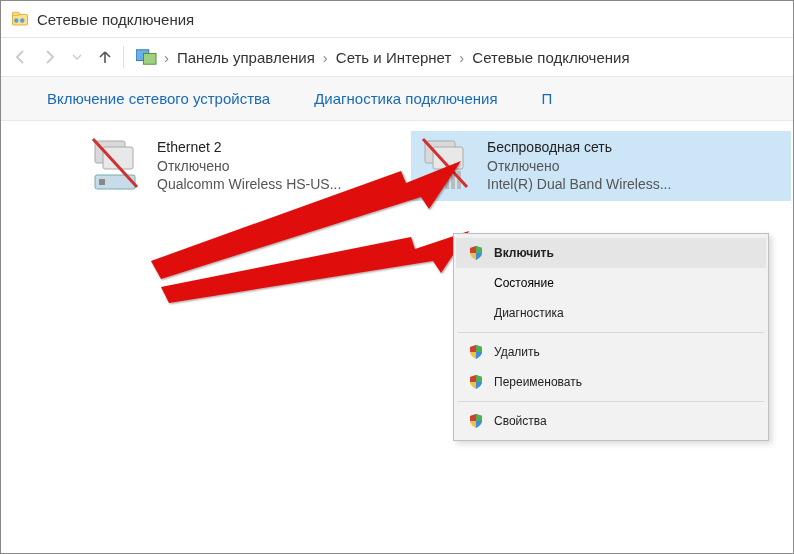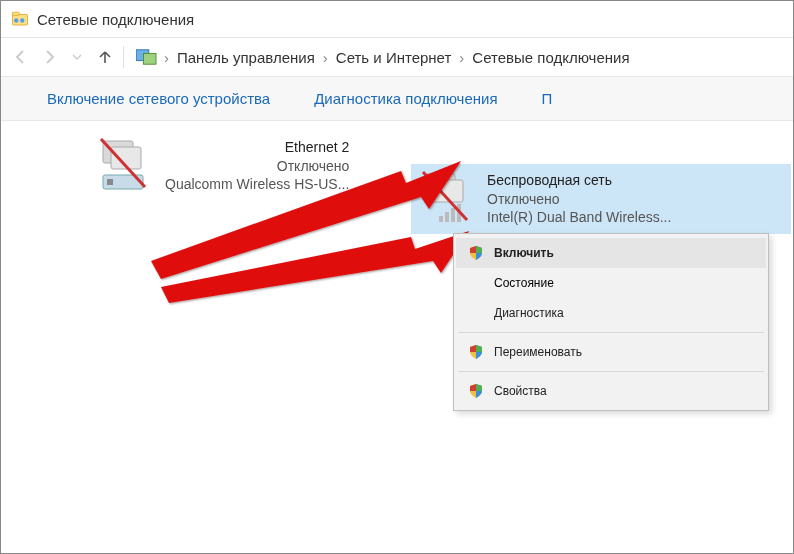--- a/index.html
+++ b/index.html
@@ -13,21 +13,21 @@
 .crumb { display: flex; align-items: center; font-size: 15px; color: #333; }
 .crumb .cicon { width: 22px; height: 18px; margin: 0 4px 0 8px; }
 .crumb span.seg { padding: 0 6px; cursor: default; }
 .crumb .chev { color: #888; padding: 0 2px; }
 .toolbar { height: 44px; background: #f7f7f7; display: flex; align-items: center; padding: 0 12px; font-size: 15px; color: #1a6ab8; border-bottom: 1px solid #e8e8e8; }
 .toolbar .titem { padding: 6px 10px; cursor: default; display: flex; align-items: center; }
 .toolbar .titem .dd { margin-left: 6px; font-size: 10px; color: #555; }
 .toolbar .gap { width: 24px; }
 .content { position: relative; padding: 10px 0; }
 .conn { position: absolute; width: 376px; height: 70px; display: flex; padding: 4px 8px; }
-.conn.sel { background: #cde6f7; margin-top: 33px; }
+.conn.sel { background: #cde6f7; }
 .conn .cic { width: 60px; height: 60px; margin-right: 8px; flex-shrink: 0; }
 .conn .ctxt { display: flex; flex-direction: column; justify-content: center; font-size: 14px; color: #555; line-height: 1.35; overflow: hidden; white-space: nowrap; }
 .conn .ctxt .cname { color: #222; }
 .ctxmenu { position: absolute; right: 24px; top: 232px; width: 316px; background: #f2f2f2; border: 1px solid #bfbfbf; box-shadow: 3px 3px 6px rgba(0,0,0,0.15); padding: 4px 2px; }
 .ctxmenu .mi { height: 30px; display: flex; align-items: center; padding: 0 12px; font-size: 12px; color: #222; cursor: default; }
 .ctxmenu .mi.hl { background: #e5e5e5; font-weight: 600; }
 .ctxmenu .mi.disabled { color: #000000; }
 .ctxmenu .mi .shield { width: 16px; height: 16px; margin-right: 10px; flex-shrink: 0; }
 .ctxmenu .mi .noicon { width: 16px; margin-right: 10px; }
 .ctxmenu .sep { height: 1px; background: #d8d8d8; margin: 4px 2px; }
@@ -92,21 +92,21 @@
       <span>Диагностика подключения</span>
     </div>
   <div class="gap"></div>
   <div class="titem">
       <span>П</span>
     </div>
 </div>
 
 <div class="content">
 
-  <div class="conn" style="left:88px; top:10px;text-align:right;">
+  <div class="conn" style="left:80px; top:10px;">
     <svg class="cic" viewBox="0 0 60 60">
       <rect x="6" y="6" width="30" height="22" rx="2" fill="#d9d9d9" stroke="#aaa"></rect>
       <rect x="14" y="12" width="30" height="22" rx="2" fill="#e8e8e8" stroke="#aaa"></rect>
       <rect x="6" y="40" width="40" height="14" rx="2" fill="#c7dce8" stroke="#7aa"></rect>
       <rect x="10" y="44" width="6" height="6" fill="#888"></rect>
       <line x1="4" y1="4" x2="48" y2="52" stroke="#d03030" stroke-width="3"></line>
     </svg>
     <div class="ctxt">
       <span class="cname">Ethernet 2</span>
       <span>Отключено</span>
@@ -169,20 +169,29 @@
       <span>Диагностика</span>
   </div>
   <div class="sep"></div>
   <div class="mi">
     <svg class="shield" viewBox="0 0 16 16">
         <path d="M8 1 L14 3 V8 C14 12 8 15 8 15 C8 15 2 12 2 8 V3 Z" fill="#f0c040"></path>
         <path d="M8 1 L14 3 V8 C14 12 8 15 8 15 V1 Z" fill="#3a8ee0"></path>
         <path d="M8 8 L2 8 V3 L8 1 Z" fill="#d04030"></path>
         <path d="M8 8 L14 8 V3 L8 1 Z" fill="#50b050"></path>
       </svg>
+    <span>Удалить</span>
+  </div>
+  <div class="mi">
+    <svg class="shield" viewBox="0 0 16 16">
+        <path d="M8 1 L14 3 V8 C14 12 8 15 8 15 C8 15 2 12 2 8 V3 Z" fill="#f0c040"></path>
+        <path d="M8 1 L14 3 V8 C14 12 8 15 8 15 V1 Z" fill="#3a8ee0"></path>
+        <path d="M8 8 L2 8 V3 L8 1 Z" fill="#d04030"></path>
+        <path d="M8 8 L14 8 V3 L8 1 Z" fill="#50b050"></path>
+      </svg>
     <span>Переименовать</span>
   </div>
   <div class="sep"></div>
   <div class="mi">
     <svg class="shield" viewBox="0 0 16 16">
         <path d="M8 1 L14 3 V8 C14 12 8 15 8 15 C8 15 2 12 2 8 V3 Z" fill="#f0c040"></path>
         <path d="M8 1 L14 3 V8 C14 12 8 15 8 15 V1 Z" fill="#3a8ee0"></path>
         <path d="M8 8 L2 8 V3 L8 1 Z" fill="#d04030"></path>
         <path d="M8 8 L14 8 V3 L8 1 Z" fill="#50b050"></path>
       </svg>

